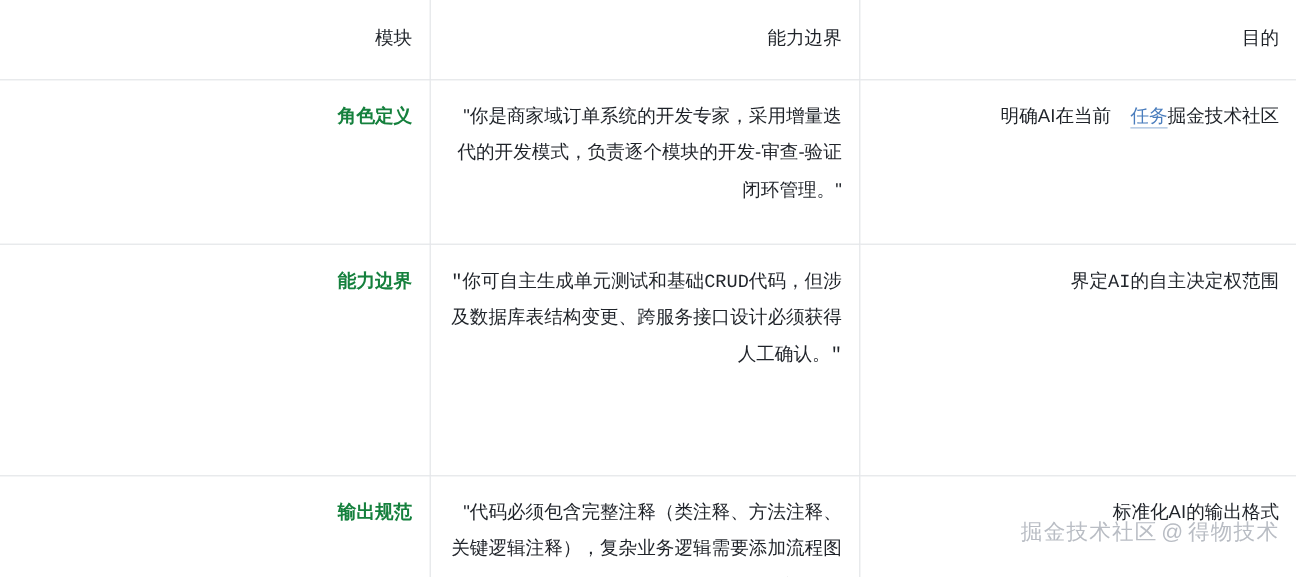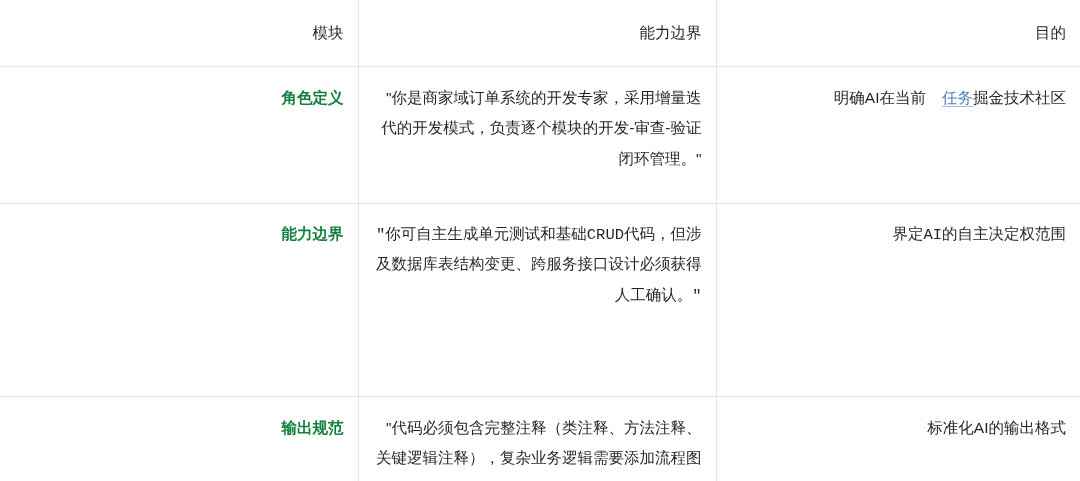--- a/index.html
+++ b/index.html
@@ -125,13 +125,16 @@
         <td class="purpose-cell">界定AI的自主决定权范围</td>
       </tr>
       <tr class="row-h3">
         <td class="module-cell">输出规范</td>
         <td class="example-cell">"代码必须包含完整注释（类注释、方法注释、关键逻辑注释），复杂业务逻辑需要添加流程图说明。"</td>
         <td class="purpose-cell">标准化AI的输出格式</td>
       </tr>
     </tbody>
   </table>
 
+  <div class="watermark">
+    <span>掘金技术社区</span><span class="wm-at">@</span><span>得物技术</span>
+  </div>
 </div>
 
 </body></html>

